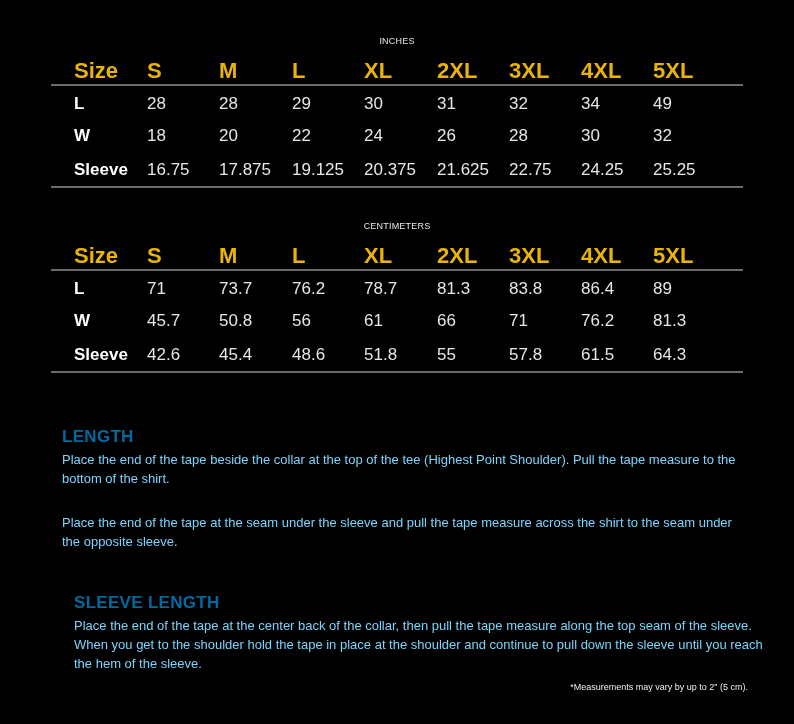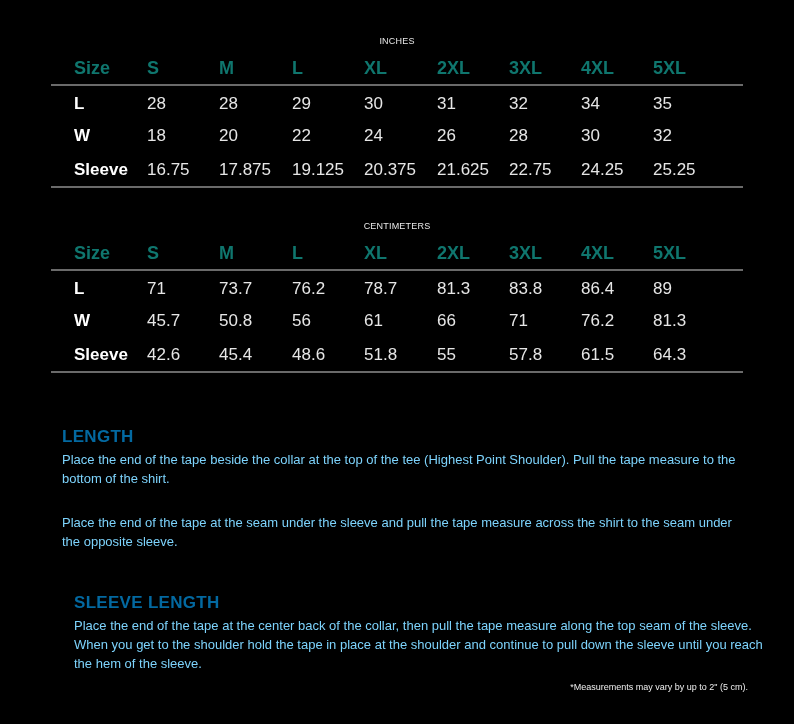--- a/index.html
+++ b/index.html
@@ -1,21 +1,21 @@
 <!DOCTYPE html>
 <html><head>
 <meta charset="utf-8">
 <style>
   html, body { margin:0; padding:0; background:#000; }
   body { width:794px; height:724px; position:relative; overflow:hidden; color:#fff; font-family:"Liberation Sans", sans-serif; }
   .caption { position:absolute; left:0; width:794px; text-align:center; font-size:9px; letter-spacing:0.2px; color:#e8e8e8; }
   .table { position:absolute; left:51px; width:692px; }
   .row { position:relative; height:34px; }
   .row .cell { position:absolute; top:0; font-size:17px; color:#e6e6e6; white-space:nowrap; }
-  .row.head .cell { font-weight:bold; color:#0f766e; font-size:18px; }
+  .row.head .cell { font-weight:bold; color:#eab308; font-size:22px; }
   .row .label { font-weight:bold; color:#fff; }
   .rule { position:absolute; left:0; width:692px; height:2px; background:#6a6a6a; }
   .section { position:absolute; left:62px; width:690px; }
   .section h2 { margin:0; font-size:17px; font-weight:bold; letter-spacing:0.3px; color:#0369a1; }
   .section p { margin:3px 0 0 0; font-size:13px; line-height:19px; color:#7dd3fc; }
   .note { position:absolute; right:46px; top:682px; font-size:9px; color:#eee; }
 </style>
 </head>
 <body>
 
@@ -35,21 +35,21 @@
   <div class="rule" style="top:26px;"></div>
   <div class="row" style="top:2px;">
     <span class="cell label" style="left:23px">L</span>
     <span class="cell" style="left:96px">28</span>
     <span class="cell" style="left:168px">28</span>
     <span class="cell" style="left:241px">29</span>
     <span class="cell" style="left:313px">30</span>
     <span class="cell" style="left:386px">31</span>
     <span class="cell" style="left:458px">32</span>
     <span class="cell" style="left:530px">34</span>
-    <span class="cell" style="left:602px">35</span>
+    <span class="cell" style="left:602px">49</span>
   </div>
   <div class="row">
     <span class="cell label" style="left:23px">W</span>
     <span class="cell" style="left:96px">18</span>
     <span class="cell" style="left:168px">20</span>
     <span class="cell" style="left:241px">22</span>
     <span class="cell" style="left:313px">24</span>
     <span class="cell" style="left:386px">26</span>
     <span class="cell" style="left:458px">28</span>
     <span class="cell" style="left:530px">30</span>

